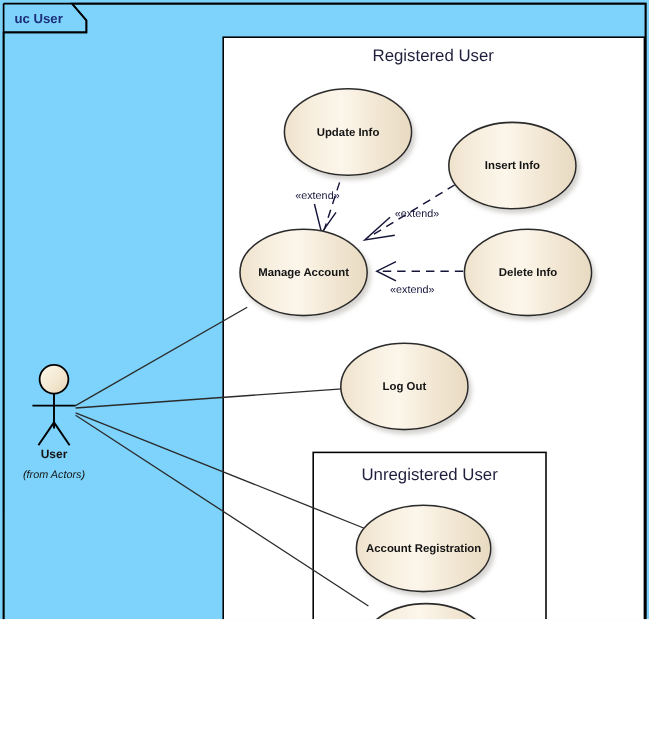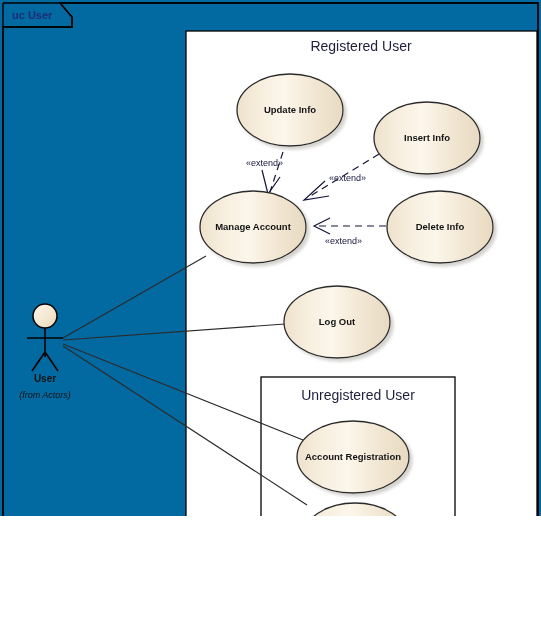--- a/index.html
+++ b/index.html
@@ -7,21 +7,21 @@
     padding: 0;
     background: #ffffff;
   }
   body {
     font-family: "Liberation Sans", sans-serif;
   }
   #diagram-root {
     position: relative;
     width: 541px;
     height: 516px;
-    background: #0369a1;
+    background: #7dd3fc;
     overflow: hidden;
   }
   #uml-canvas {
     position: absolute;
     top: 0;
     left: 0;
     width: 541px;
     height: 629px;
   }
   .frame-label-text {

